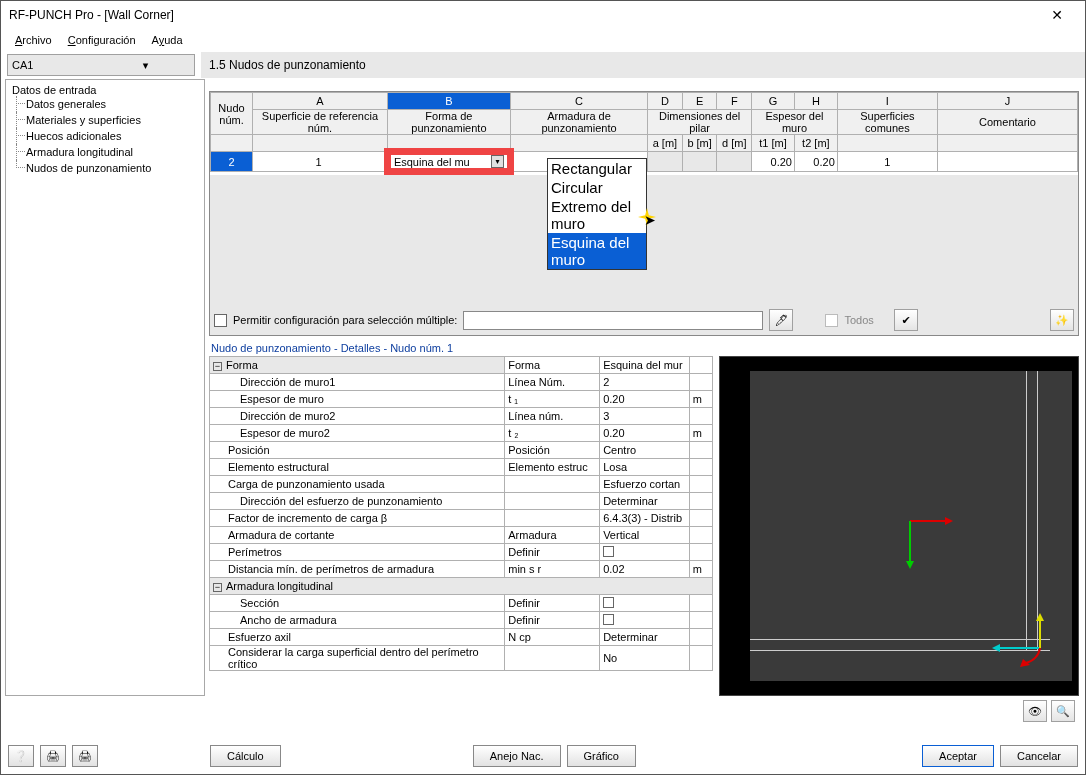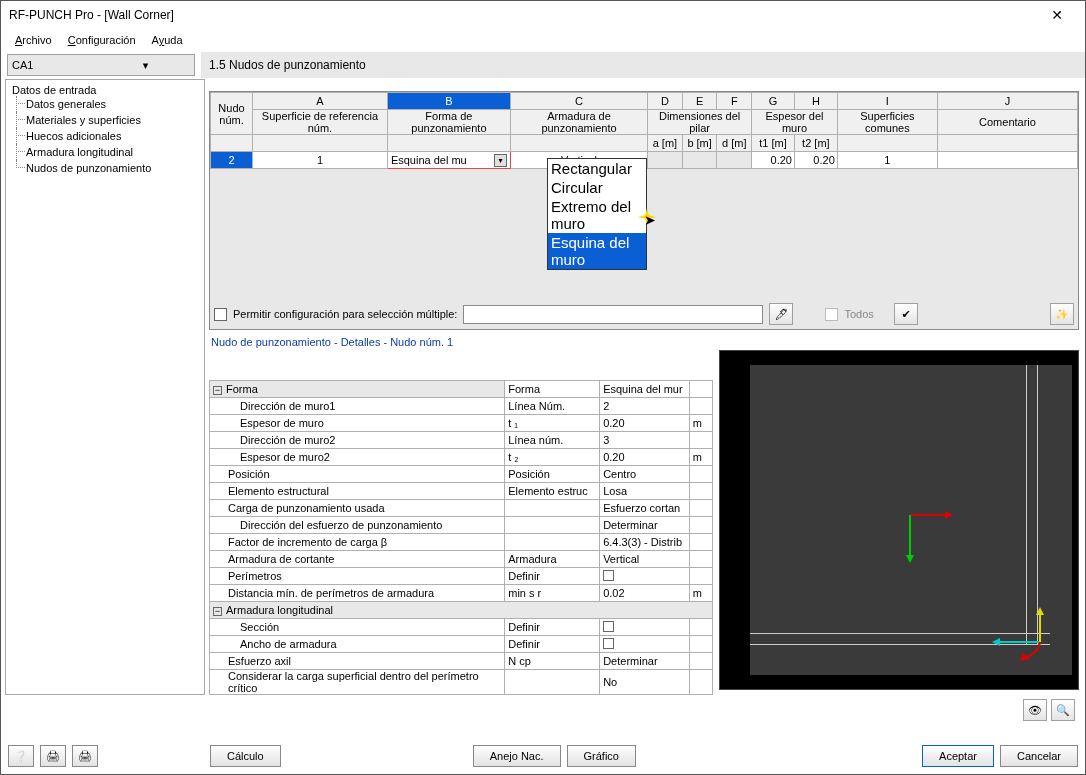--- a/index.html
+++ b/index.html
@@ -27,21 +27,21 @@
   .tree-child:not(:last-child)::after { content:""; position:absolute; left:8px; top:0; bottom:0; border-left:1px dotted #888; }
   
   .rightpanel { flex:1; padding: 12px 6px 0 0; display:flex; flex-direction:column; }
   .gridwrap { border: 1px solid #888; background:#e8e8e8; position:relative; }
   
   table.grid { border-collapse: collapse; width:100%; background:#fff; }
   table.grid th, table.grid td { border: 1px solid #b0b0b0; font-size: 11px; font-weight: normal; text-align:center; height:17px; padding:0 2px; background:#f0f0f0; }
   table.grid th.colsel { background: #0a5fd4; color:#fff; }
   table.grid tr.datarow td { background:#fff; }
   table.grid tr.datarow td.rowsel { background:#0a5fd4; color:#fff; }
-  table.grid td.cellsel { background:#fff; border:1px solid #ef4444; position:relative;margin-left:7px; }
+  table.grid td.cellsel { background:#fff; border:7px solid #ef4444; position:relative;margin-left:7px; }
   .cell-dd { display:flex; align-items:center; justify-content:space-between; padding:0 1px; }
   .cell-dd .ddbtn { width:13px; height:13px; border:1px solid #666; background:#e0e0e0; display:flex; align-items:center; justify-content:center; font-size:8px; }
   
   .grid-filler { height: 130px; background:#e8e8e8; }
   
   .dropdown-list { position:absolute; top: 66px; left: 337px; width: 100px; background:#fff; border:1px solid #333; z-index:10; }
   .dropdown-list div { padding: 1px 3px; font-size:15px; }
   .dropdown-list div.selected { background:#0a5fd4; color:#fff; }
   
   .spark { position:absolute; top: 116px; left: 428px; width:18px; height:18px; z-index:11; }
@@ -50,21 +50,21 @@
   
   .configrow { display:flex; align-items:center; padding:4px; gap:6px; }
   .configrow .chk { width:13px; height:13px; border:1px solid #666; background:#fff; }
   .configrow .lbl { }
   .configrow .txtbox { flex:0 0 300px; height:19px; border:1px solid #888; background:#fff; }
   .iconbtn { width:24px; height:22px; border:1px solid #a0a0a0; background:linear-gradient(#fff,#e4e4e4); display:inline-flex; align-items:center; justify-content:center; }
   
   .detailtitle { color:#1040a0; padding:6px 0 2px 2px; }
   
   .lowersplit { display:flex; gap:6px; }
-  .details-col { flex:1;margin-top:30px; }
+  .details-col { flex:1; }
   table.det { border-collapse:collapse; width:100%; }
   table.det td { border:1px solid #b0b0b0; font-size:11px; height:17px; padding:0 3px; background:#fff; }
   table.det td.group { background:#e8e8e8; font-weight:normal; }
   table.det td.r { }
   .boxminus { display:inline-block; width:9px; height:9px; border:1px solid #666; line-height:7px; text-align:center; font-size:9px; margin-right:4px; vertical-align:middle; }
   .chkcell { display:inline-block; width:11px; height:11px; border:1px solid #666; }
   td.indent1 { padding-left: 18px !important; }
   td.indent2 { padding-left: 30px !important; }
   
   .preview { width: 360px; height: 340px; background:#000; position:relative; border:1px solid #444; }

